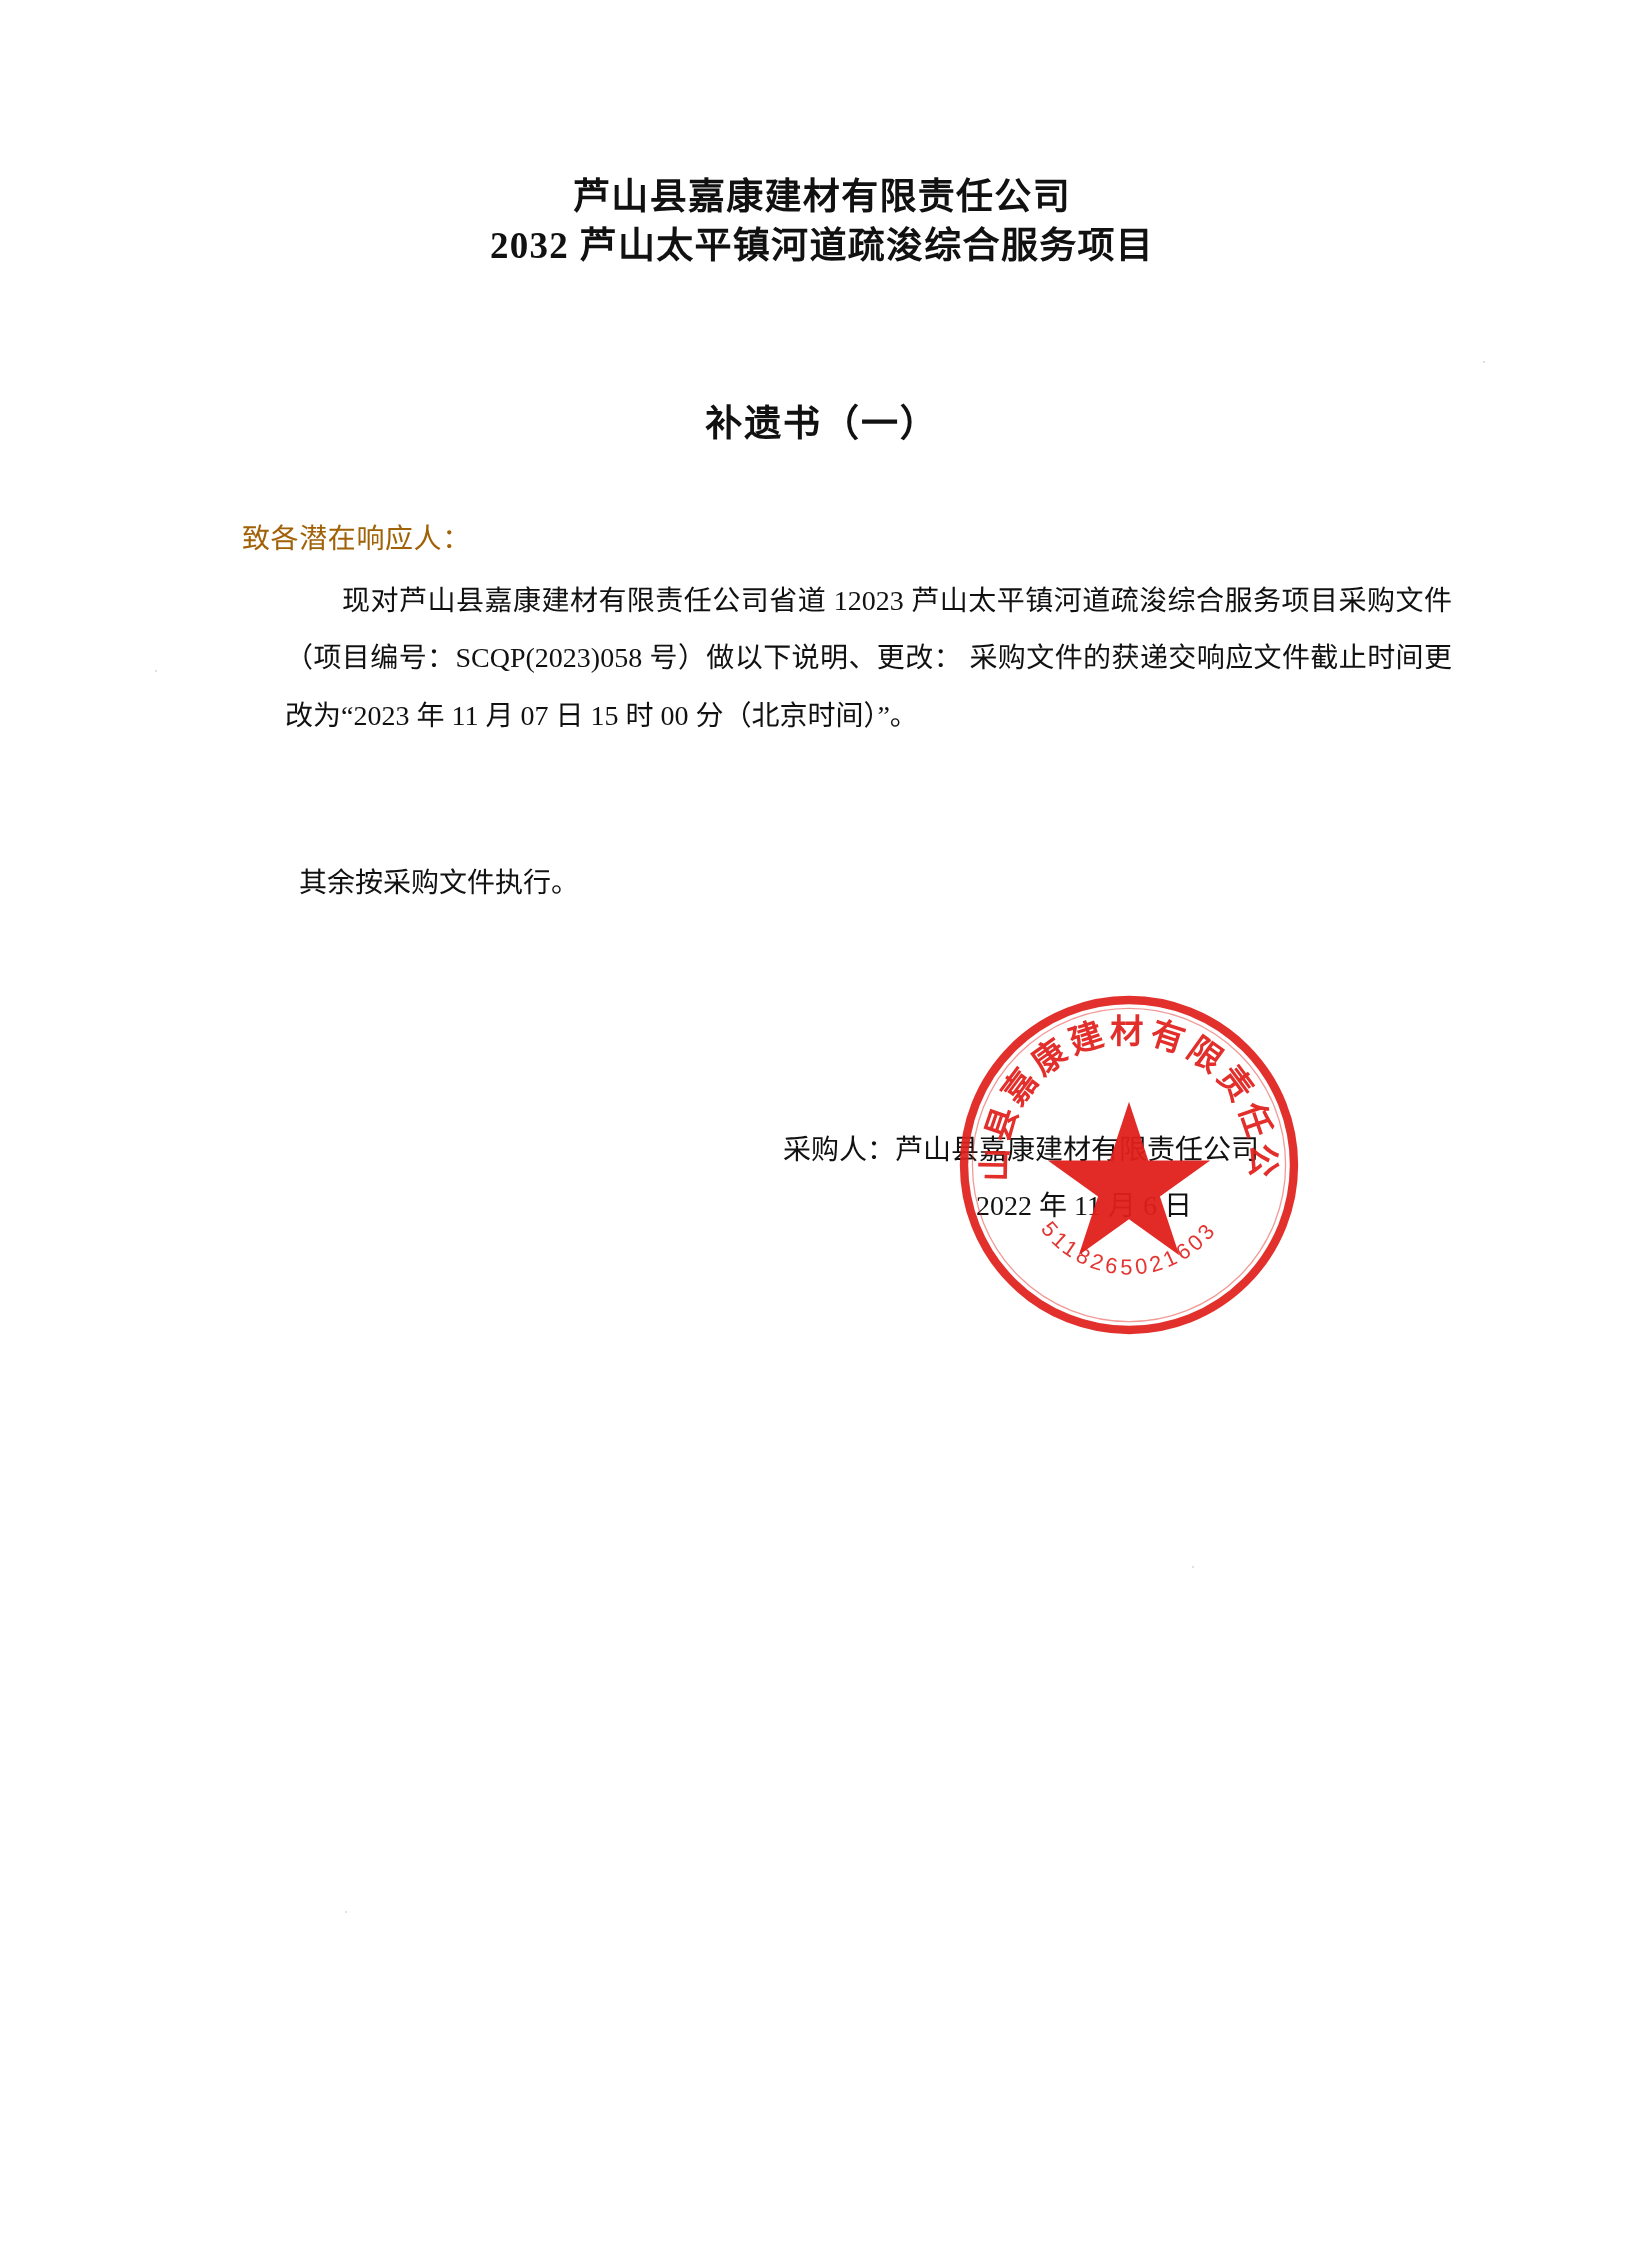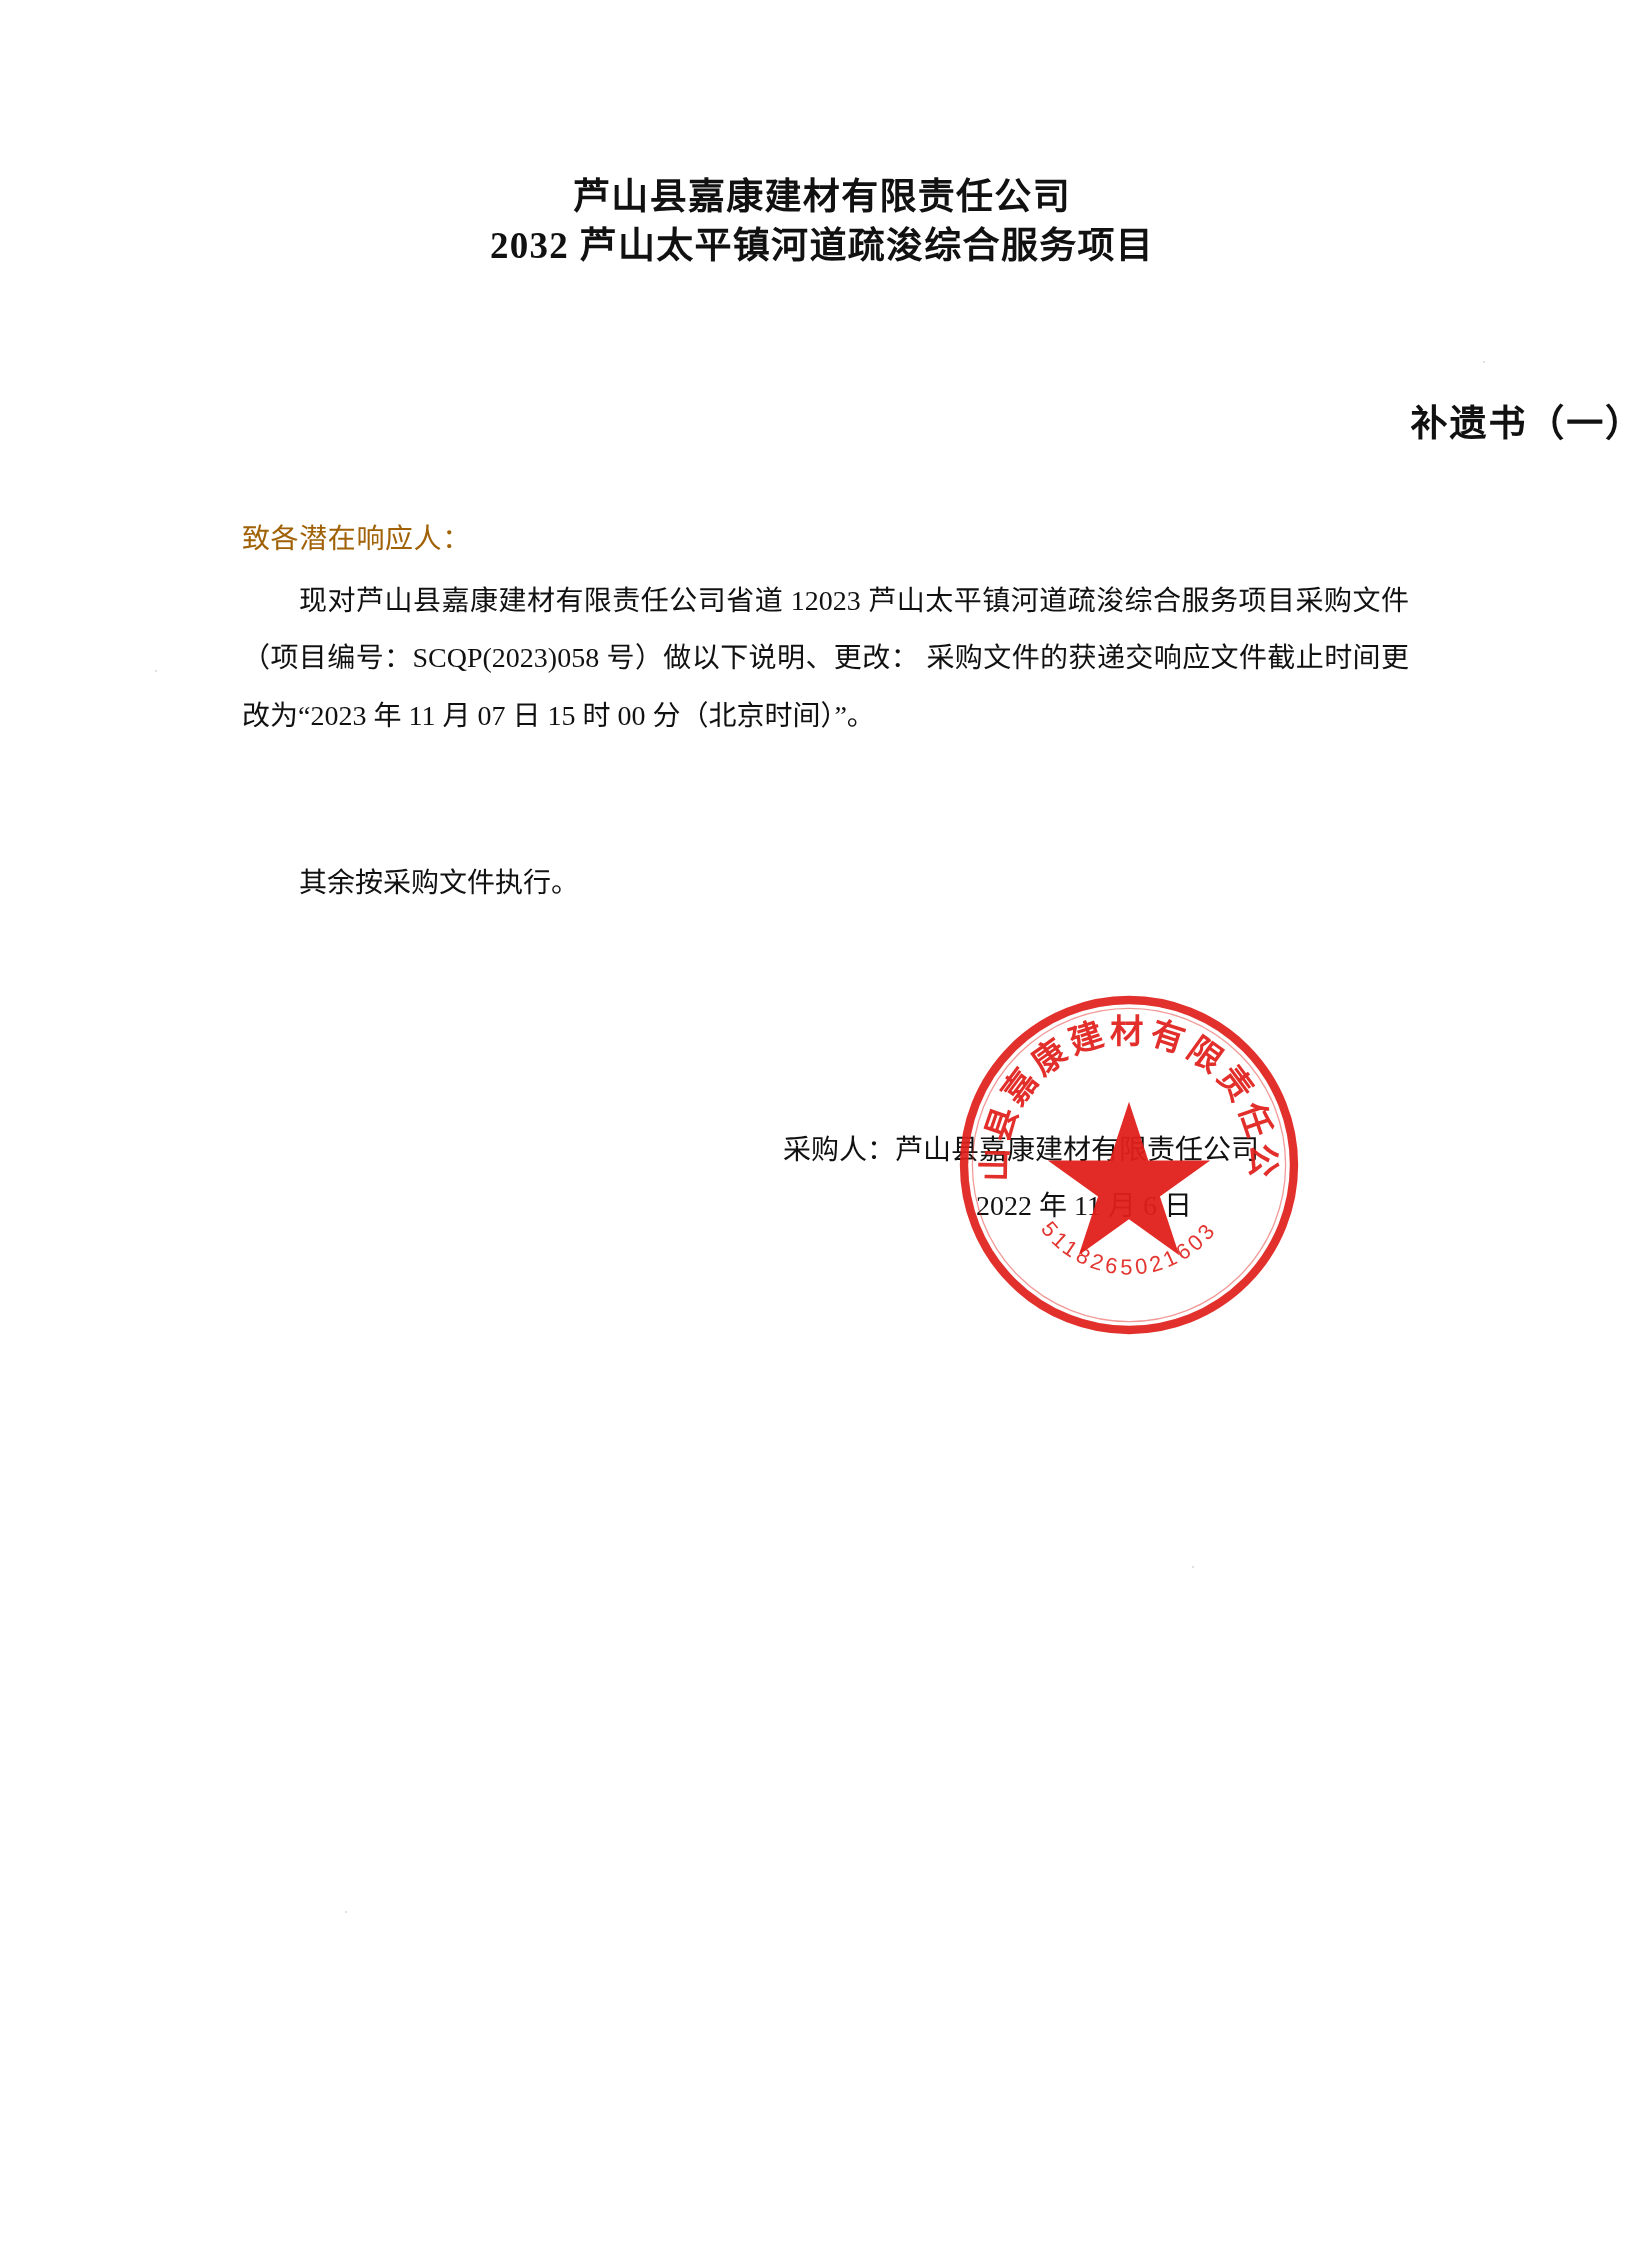--- a/index.html
+++ b/index.html
@@ -37,21 +37,21 @@
     font-weight: bold;
     letter-spacing: 1.3px;
     line-height: 1.32;
     color: #111;
   }
   .subject-block {
     position: absolute;
     left: 0;
     top: 393px;
     width: 1644px;
-    text-align: right;
+    text-align: center;
   }
   .doc-subject {
     font-size: 37px;
     font-weight: bold;
     letter-spacing: 1.9px;
     color: #111;
   }
   .salutation {
     position: absolute;
     left: 242px;
@@ -63,21 +63,21 @@
   .body-para {
     position: absolute;
     left: 242px;
     width: 1167px;
     font-size: 28px;
     line-height: 2.05;
     text-align: justify;
     text-justify: inter-ideograph;
     color: #111;
   }
-  .para-1 { top: 572px; text-indent: 57px; }
+  .para-1 { top: 572px; text-indent: 57px; margin-left: 43px; }
   .para-2 { top: 854px; text-indent: 57px; }
 
   .sign-block {
     position: absolute;
     left: 783px;
     top: 1122px;
     width: 722px;
     font-size: 28px;
     line-height: 2.0;
     color: #111;

